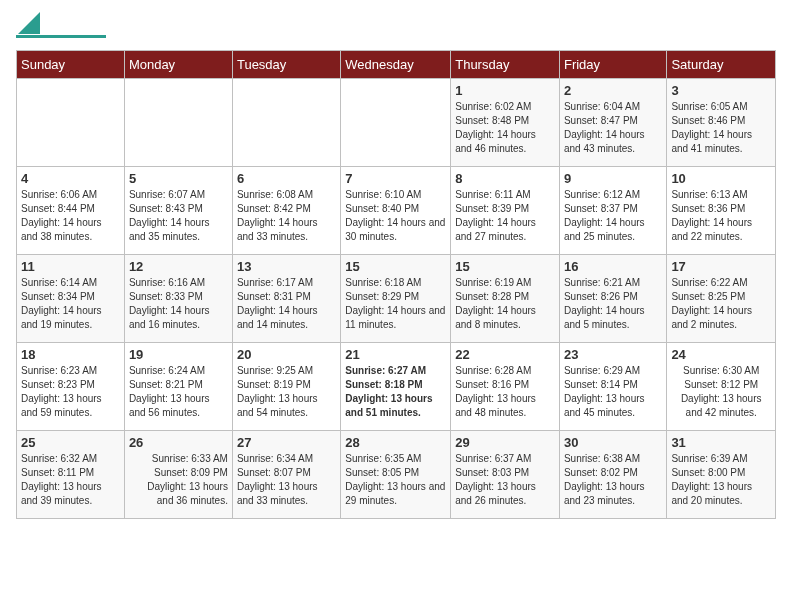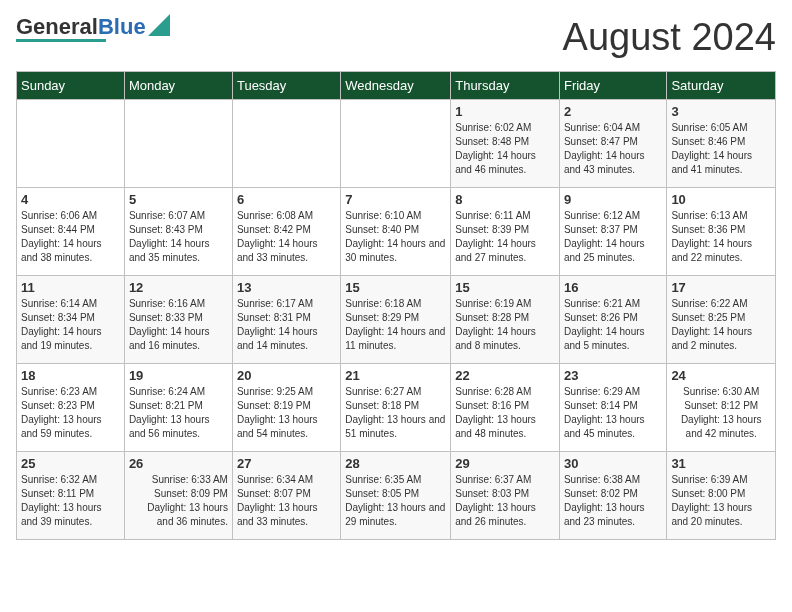--- a/index.html
+++ b/index.html
@@ -40,21 +40,21 @@
     .subtitle {
       font-size: 15px;
       color: #555;
     }
     table {
       width: 100%;
       border-collapse: collapse;
       font-size: 11px;
     }
     thead tr th {
-      background: #14532d;
+      background: #7f1d1d;
       color: #fff;
       padding: 6px 4px;
       text-align: left;
       font-size: 13px;
       font-weight: normal;
       border: 1px solid #c0c0c0;
     }
     tbody tr td {
       border: 1px solid #c0c0c0;
       vertical-align: top;
@@ -81,31 +81,27 @@
     .empty-cell {
       background: #fff !important;
     }
   </style>
 </head>
 <body>
 
 <div class="header-area">
   <div class="logo">
     <div style="display:flex;align-items:center;gap:0;">
-      <span class="logo-text">
-        <span class="general">General</span><span class="blue">Blue</span>
-      </span>
       <svg width="22" height="22" viewBox="0 0 22 22" style="margin-left:2px;margin-top:-4px;">
         <polygon points="0,22 22,22 22,0" fill="#2a9d8f"></polygon>
       </svg>
     </div>
     <div style="width:90px;height:3px;background:#2a9d8f;margin-top:1px;"></div>
   </div>
   <div class="title-area">
-    <div class="month-title">August 2024</div>
   </div>
 </div>
 
 <table>
   <thead>
     <tr>
     <th>Sunday</th>
         <th>Monday</th>
         <th>Tuesday</th>
         <th>Wednesday</th>
@@ -241,21 +237,21 @@
 Daylight: 13 hours and 56 minutes.</div>
         </td>
         <td>
           <span class="day-num">20</span>
           <div class="day-info" style="white-space: pre-line;">Sunrise: 9:25 AM
 Sunset: 8:19 PM
 Daylight: 13 hours and 54 minutes.</div>
         </td>
         <td>
           <span class="day-num">21</span>
-          <div class="day-info" style="white-space: pre-line;">Sunrise: 6:27 AM
+          <div class="day-info" style="white-space: pre-line; font-weight: bold;">Sunrise: 6:27 AM
 Sunset: 8:18 PM
 Daylight: 13 hours and 51 minutes.</div>
         </td>
         <td>
           <span class="day-num">22</span>
           <div class="day-info" style="white-space: pre-line;">Sunrise: 6:28 AM
 Sunset: 8:16 PM
 Daylight: 13 hours and 48 minutes.</div>
         </td>
         <td>

